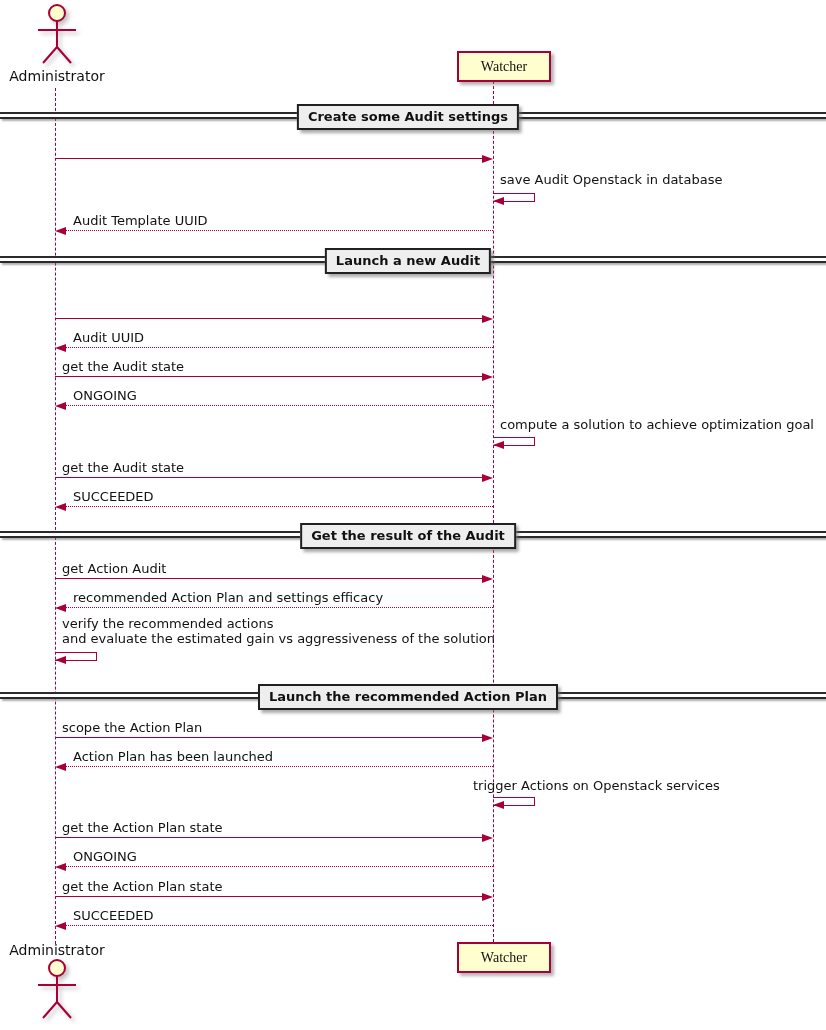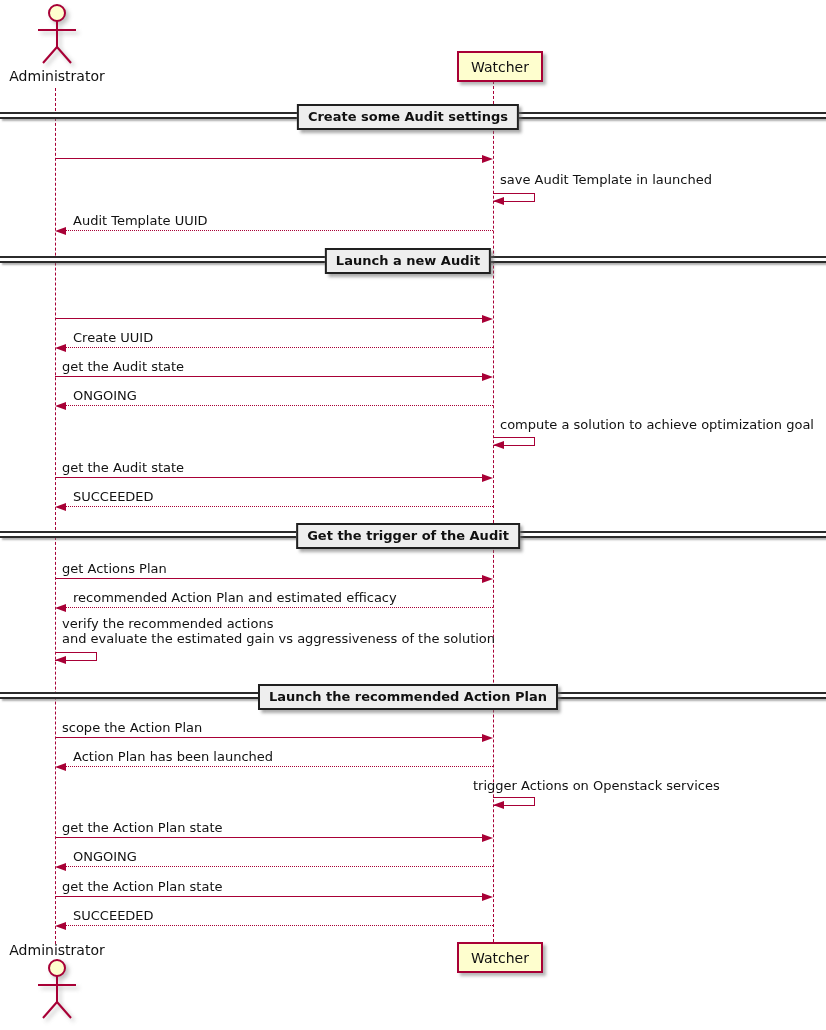--- a/index.html
+++ b/index.html
@@ -21,24 +21,24 @@
   }
   .mtext{position:absolute;font-size:13px;line-height:14.6px;white-space:pre-line;z-index:3;}
   .line{position:absolute;height:1px;background:#A80036;z-index:3;}
   .rline{position:absolute;height:0;border-top:1px dotted #A80036;z-index:3;}
   .head-r,.head-l{position:absolute;width:0;height:0;border-top:4px solid transparent;border-bottom:4px solid transparent;z-index:3;}
   .head-r{border-left:11px solid #A80036;}
   .head-l{border-right:11px solid #A80036;}
   .selfloop{position:absolute;width:42px;height:9px;box-sizing:border-box;
     border:1px solid #A80036;border-left:none;z-index:3;}
   .pbox{
-    position:absolute;width:86px;height:31px;box-sizing:border-box;
+    position:absolute;width:94px;height:31px;box-sizing:border-box;
     background:#FEFECE;border:2px solid #A80036;
     display:flex;align-items:center;justify-content:center;
-    font-size:14px;box-shadow:3px 3px 3px rgba(110,110,110,.5);z-index:5;
+    font-size:14px;box-shadow:3px 3px 3px rgba(110,110,110,.5);z-index:5;font-family:Liberation Serif, serif;
   }
   .actor-svg{position:absolute;z-index:5;filter:drop-shadow(3px 3px 2px rgba(120,120,120,.45));}
   .actor-label{position:absolute;transform:translateX(-50%);font-size:14px;line-height:15px;white-space:nowrap;z-index:5;}
 </style>
 </head>
 <body>
 
 <div id="diagram">
 
   <div class="lifeline" style="left:55px;top:88px;height:856px"></div>
@@ -56,35 +56,35 @@
   <div class="pbox" style="left:457px;top:51px">
     <span>Watcher</span>
   </div>
 
   <div class="divline" style="top:112px"></div>
   <div class="divbox" style="top:104px">Create some Audit settings</div>
 
   <div class="line" style="left:55px;top:158px;width:427px"></div>
   <div class="head-r" style="left:482px;top:155px"></div>
 
-  <div class="mtext" style="left:500px;top:173px">save Audit Template in launched</div>
+  <div class="mtext" style="left:500px;top:173px">save Audit Openstack in database</div>
   <div class="selfloop" style="left:493px;top:193px"></div>
   <div class="head-l" style="left:493px;top:197px"></div>
 
   <div class="mtext" style="left:73px;top:214px">Audit Template UUID</div>
   <div class="rline" style="left:66px;top:230px;width:427px"></div>
   <div class="head-l" style="left:55px;top:227px"></div>
 
   <div class="divline" style="top:256px"></div>
   <div class="divbox" style="top:248px">Launch a new Audit</div>
 
   <div class="line" style="left:55px;top:318px;width:427px"></div>
   <div class="head-r" style="left:482px;top:315px"></div>
 
-  <div class="mtext" style="left:73px;top:331px">Create UUID</div>
+  <div class="mtext" style="left:73px;top:331px">Audit UUID</div>
   <div class="rline" style="left:66px;top:347px;width:427px"></div>
   <div class="head-l" style="left:55px;top:344px"></div>
 
   <div class="mtext" style="left:62px;top:360px">get the Audit state</div>
   <div class="line" style="left:55px;top:376px;width:427px"></div>
   <div class="head-r" style="left:482px;top:373px"></div>
 
   <div class="mtext" style="left:73px;top:389px">ONGOING</div>
   <div class="rline" style="left:66px;top:405px;width:427px"></div>
   <div class="head-l" style="left:55px;top:402px"></div>
@@ -95,27 +95,27 @@
 
   <div class="mtext" style="left:62px;top:461px">get the Audit state</div>
   <div class="line" style="left:55px;top:477px;width:427px"></div>
   <div class="head-r" style="left:482px;top:474px"></div>
 
   <div class="mtext" style="left:73px;top:490px">SUCCEEDED</div>
   <div class="rline" style="left:66px;top:506px;width:427px"></div>
   <div class="head-l" style="left:55px;top:503px"></div>
 
   <div class="divline" style="top:531px"></div>
-  <div class="divbox" style="top:523px">Get the trigger of the Audit</div>
+  <div class="divbox" style="top:523px">Get the result of the Audit</div>
 
-  <div class="mtext" style="left:62px;top:562px">get Actions Plan</div>
+  <div class="mtext" style="left:62px;top:562px">get Action Audit</div>
   <div class="line" style="left:55px;top:578px;width:427px"></div>
   <div class="head-r" style="left:482px;top:575px"></div>
 
-  <div class="mtext" style="left:73px;top:591px">recommended Action Plan and estimated efficacy</div>
+  <div class="mtext" style="left:73px;top:591px">recommended Action Plan and settings efficacy</div>
   <div class="rline" style="left:66px;top:607px;width:427px"></div>
   <div class="head-l" style="left:55px;top:604px"></div>
 
   <div class="mtext" style="left:62px;top:617px">verify the recommended actions
 and evaluate the estimated gain vs aggressiveness of the solution</div>
   <div class="selfloop" style="left:55px;top:652px"></div>
   <div class="head-l" style="left:55px;top:656px"></div>
 
   <div class="divline" style="top:692px"></div>
   <div class="divbox" style="top:684px">Launch the recommended Action Plan</div>

